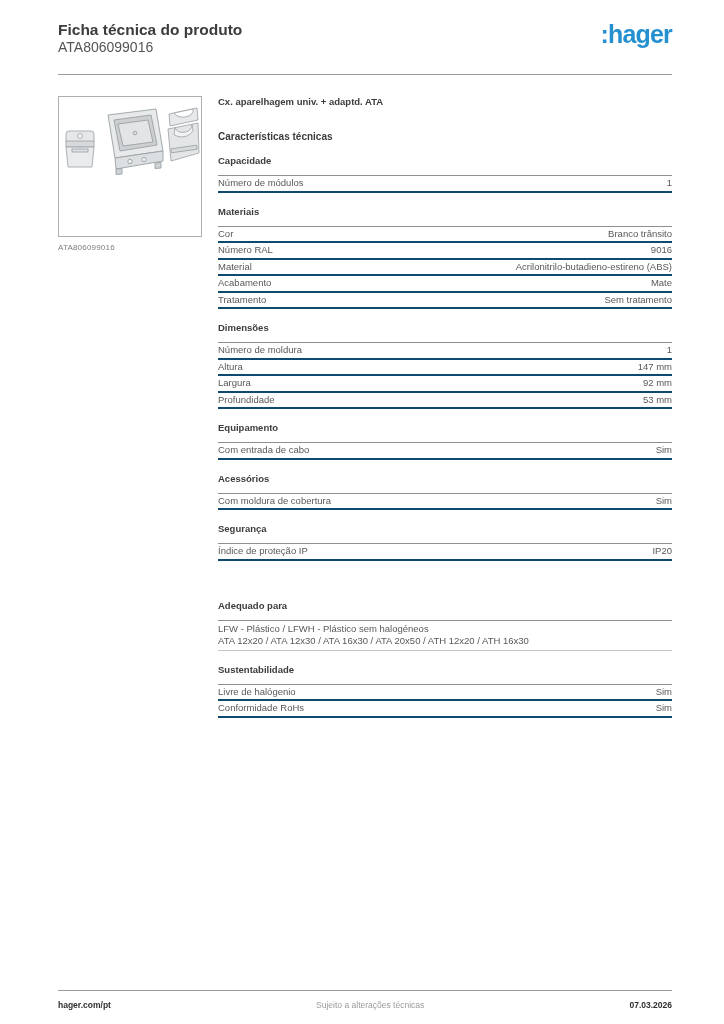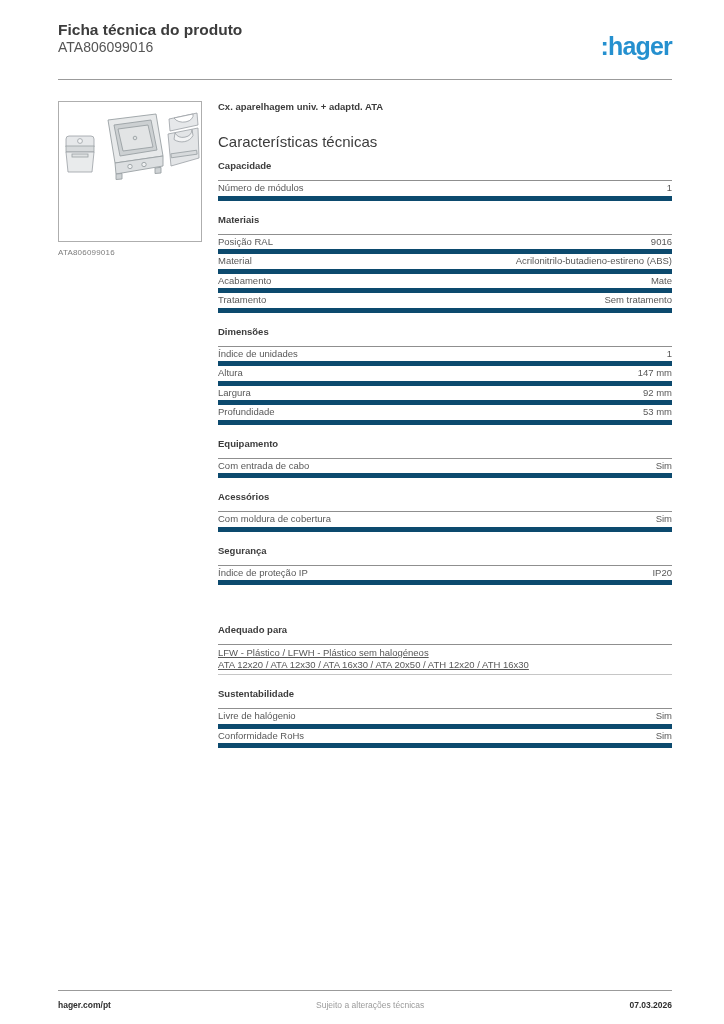--- a/index.html
+++ b/index.html
@@ -21,21 +21,21 @@
     display: flex; justify-content: space-between; align-items: flex-start;
   }
   .page-title {
     font-size: 15.5px; font-weight: bold; color: #3c3c3c; line-height: 19px;
   }
   .page-reference {
     font-size: 14px; color: #555555; line-height: 17px;
   }
   .brand-logo {
     font-size: 25px; font-weight: bold; letter-spacing: -0.8px;
-    margin-top: 12px;
+    margin-top: 0;
   }
   .header-rule {
     border: none; border-top: 1px solid #9b9b9b;
     margin-top: 18px;
   }
 
   
   .main { display: flex; margin-top: 21px; }
   .left-col { width: 144px; flex: none; margin-right: 16px; }
   .product-image-box {
@@ -47,44 +47,44 @@
   .image-caption {
     margin-top: 6px;
     font-size: 8px; color: #7d7d7d; letter-spacing: 0.2px;
   }
 
   .right-col { flex: 1; min-width: 0; }
   .product-name {
     font-size: 9.5px; font-weight: bold; color: #3c3c3c; line-height: 11px;
   }
   .tech-title {
-    font-size: 15px; font-weight: normal; color: #3c3c3c; line-height: 11px;
+    font-size: 10px; font-weight: bold; color: #3c3c3c; line-height: 11px;
     margin-top: 24px;
   }
 
   
   .section { margin-top: 13px; }
   .section.gap-before { margin-top: 39px; }
   .section-title {
     font-size: 9.5px; font-weight: bold; color: #3c3c3c;
     line-height: 11px; padding-bottom: 9px;
     border-bottom: 1px solid #8f8f8f;
   }
   .spec-row {
     display: flex; justify-content: space-between; align-items: flex-start;
     padding: 2px 0;
-    border-bottom: 5px solid #0c4a6e;
+    border-bottom: 2px solid #0c4a6e;
     font-size: 9.5px; line-height: 10.5px; color: #585858;
   }
   .spec-label { text-align: left; padding-right: 10px; }
   .spec-value { text-align: right; white-space: pre-line; flex: none; max-width: 60%; }
   .full-row {
     padding: 2px 0 3px 0;
     border-bottom: 1px solid #c6c6c6;
-    font-size: 9.5px; line-height: 12px; color: #585858; text-decoration: underline;
+    font-size: 9.5px; line-height: 12px; color: #585858;
   }
 
   
   .footer {
     position: absolute; left: 58px; right: 52px; bottom: 14px;
   }
   .footer-rule { border: none; border-top: 1px solid #9b9b9b; }
   .footer-row {
     display: flex; justify-content: space-between; align-items: baseline;
     margin-top: 9px; font-size: 8.5px;
@@ -152,40 +152,44 @@
           <div class="section">
             <div class="section-title">Capacidade</div>
             <div class="spec-row">
               <span class="spec-label">Número de módulos</span>
               <span class="spec-value">1</span>
             </div>
           </div>
           <div class="section">
             <div class="section-title">Materiais</div>
             <div class="spec-row">
-              <span class="spec-label">Posição RAL</span>
+              <span class="spec-label">Cor</span>
+              <span class="spec-value">Branco trânsito</span>
+            </div>
+            <div class="spec-row">
+              <span class="spec-label">Número RAL</span>
               <span class="spec-value">9016</span>
             </div>
             <div class="spec-row">
               <span class="spec-label">Material</span>
               <span class="spec-value">Acrilonitrilo-butadieno-estireno (ABS)</span>
             </div>
             <div class="spec-row">
               <span class="spec-label">Acabamento</span>
               <span class="spec-value">Mate</span>
             </div>
             <div class="spec-row">
               <span class="spec-label">Tratamento</span>
               <span class="spec-value">Sem tratamento</span>
             </div>
           </div>
           <div class="section">
             <div class="section-title">Dimensões</div>
             <div class="spec-row">
-              <span class="spec-label">Índice de unidades</span>
+              <span class="spec-label">Número de moldura</span>
               <span class="spec-value">1</span>
             </div>
             <div class="spec-row">
               <span class="spec-label">Altura</span>
               <span class="spec-value">147 mm</span>
             </div>
             <div class="spec-row">
               <span class="spec-label">Largura</span>
               <span class="spec-value">92 mm</span>
             </div>

